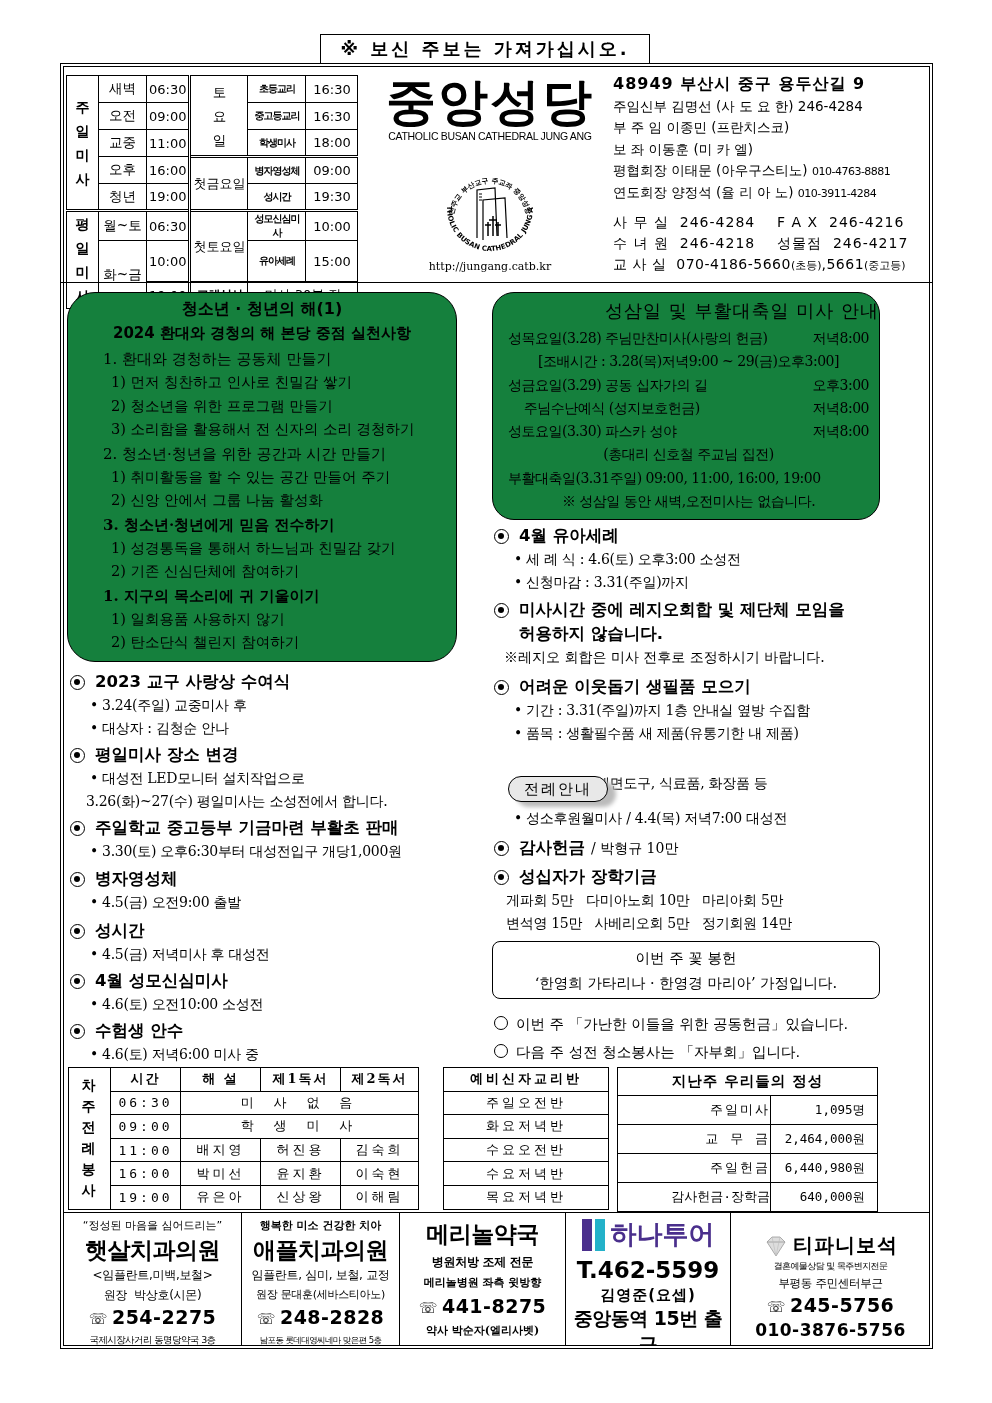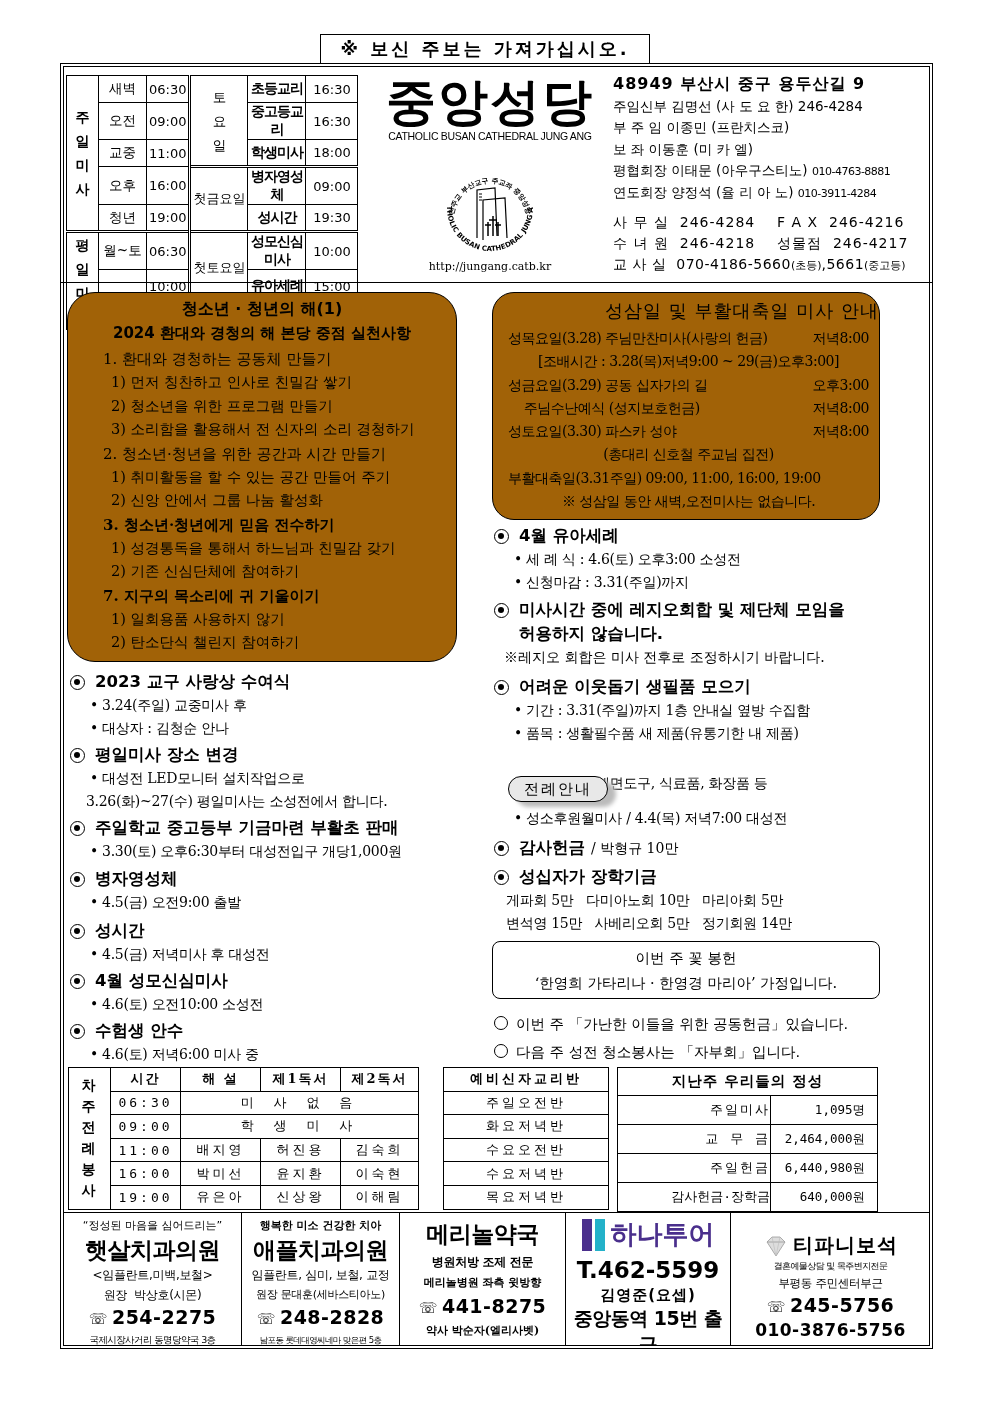--- a/index.html
+++ b/index.html
@@ -16,21 +16,21 @@
     border: 3px double #000; border-width: 4px; border-style: double;
   }
 
   
   .sched { position: absolute; left: 66px; top: 75px; border-collapse: collapse; font-size: 13.5px; }
   .sched td { border: 1px solid #000; text-align: center; height: 27px; padding: 0 2px; font-family: "DejaVu Sans", sans-serif; }
   .sched .grp { font-weight: bold; font-size: 14px; line-height: 24px; width: 32px; }
   .sched .sub { width: 48px; }
   .sched .tm { width: 43px; font-size: 13px; }
   .sched .vert { width: 38px; line-height: 24px; }
-  .sched .lbl { font-weight: bold; font-size: 14px; width: 58px; letter-spacing: -1px; }
+  .sched .lbl { font-weight: bold; font-size: 10px; width: 58px; letter-spacing: -1px; }
   .sched .tm2 { width: 52px; font-size: 13px; }
   .sched .sep-top td { border-top: 3px double #000; }
   .sched .dbl-left { border-left: 3px double #000 !important; }
 
   
   .title { position: absolute; left: 370px; top: 74px; width: 240px; text-align: center;
     font-size: 50px; font-weight: bold; letter-spacing: 2px; line-height: 56px; font-family: "DejaVu Sans", sans-serif; }
   .subtitle { position: absolute; left: 370px; top: 130px; width: 240px; text-align: center; font-size: 10.5px;
     font-family: "Liberation Sans", sans-serif; letter-spacing: -0.3px; }
   .emblem { position: absolute; left: 435px; top: 158px; width: 110px; height: 105px; }
@@ -39,21 +39,21 @@
 
   
   .info { position: absolute; left: 613px; top: 72px; width: 320px; font-size: 13.5px; line-height: 21.3px; }
   .info .addr { font-weight: bold; font-size: 16px; letter-spacing: 1px; line-height: 24px; }
   .info .small { font-size: 11px; letter-spacing: -0.5px; }
   .offices { position: absolute; left: 613px; top: 212px; width: 320px; font-size: 14px; line-height: 21px; letter-spacing: 1px; }
   .hline { position: absolute; left: 60px; top: 282px; width: 873px; border-top: 1px solid #000; }
   .offices .small { font-size: 11px; letter-spacing: 0; }
 
   
-  .rbox { position: absolute; border: 1.3px solid #000; border-radius: 28px; background: #a16207; }
+  .rbox { position: absolute; border: 1.3px solid #000; border-radius: 28px; background: #15803d; }
   .youth { left: 67px; top: 292px; width: 390px; height: 370px; padding: 4px 0 0 0; }
   .youth .h1 { text-align: center; font-weight: bold; font-size: 16px; line-height: 24px; }
   .youth .h2 { text-align: center; font-weight: bold; font-size: 15px; line-height: 24px; margin-bottom: 2px; }
   .youth .sec { font-family: "DejaVu Serif", serif; font-size: 15px; line-height: 24px; padding-left: 35px; }
   .youth .sec.bold { font-weight: bold; }
   .youth .it { font-family: "DejaVu Serif", serif; font-size: 14.5px; line-height: 23.5px; padding-left: 43px; }
 
   .holy { left: 492px; top: 292px; width: 388px; height: 228px; padding-top: 4px; border-radius: 22px; }
   .holy .h1 { text-align: right; font-weight: normal; font-size: 18px; line-height: 28px; margin-bottom: 2px; letter-spacing: 1px; }
   .holy .ln { font-family: "DejaVu Serif", serif; font-size: 14px; line-height: 23.3px; padding: 0 10px 0 15px; display: flex; justify-content: space-between; white-space: nowrap; letter-spacing: -0.5px; }
@@ -230,21 +230,21 @@
   <div class="sec">1. 환대와 경청하는 공동체 만들기</div>
   <div class="it">1) 먼저 칭찬하고 인사로 친밀감 쌓기</div>
   <div class="it">2) 청소년을 위한 프로그램 만들기</div>
   <div class="it">3) 소리함을 활용해서 전 신자의 소리 경청하기</div>
   <div class="sec">2. 청소년·청년을 위한 공간과 시간 만들기</div>
   <div class="it">1) 취미활동을 할 수 있는 공간 만들어 주기</div>
   <div class="it">2) 신앙 안에서 그룹 나눔 활성화</div>
   <div class="sec bold">3. 청소년·청년에게 믿음 전수하기</div>
   <div class="it">1) 성경통독을 통해서 하느님과 친밀감 갖기</div>
   <div class="it">2) 기존 신심단체에 참여하기</div>
-  <div class="sec bold">7. 지구의 목소리에 귀 기울이기</div>
+  <div class="sec bold">1. 지구의 목소리에 귀 기울이기</div>
   <div class="it">1) 일회용품 사용하지 않기</div>
   <div class="it">2) 탄소단식 챌린지 참여하기</div>
 </div>
 
 <div class="rbox holy">
   <div class="h1">성삼일 및 부활대축일 미사 안내</div>
   <div class="ln">
       <span>성목요일(3.28) 주님만찬미사(사랑의 헌금)</span>
       <span>저녁8:00</span>
     </div>

